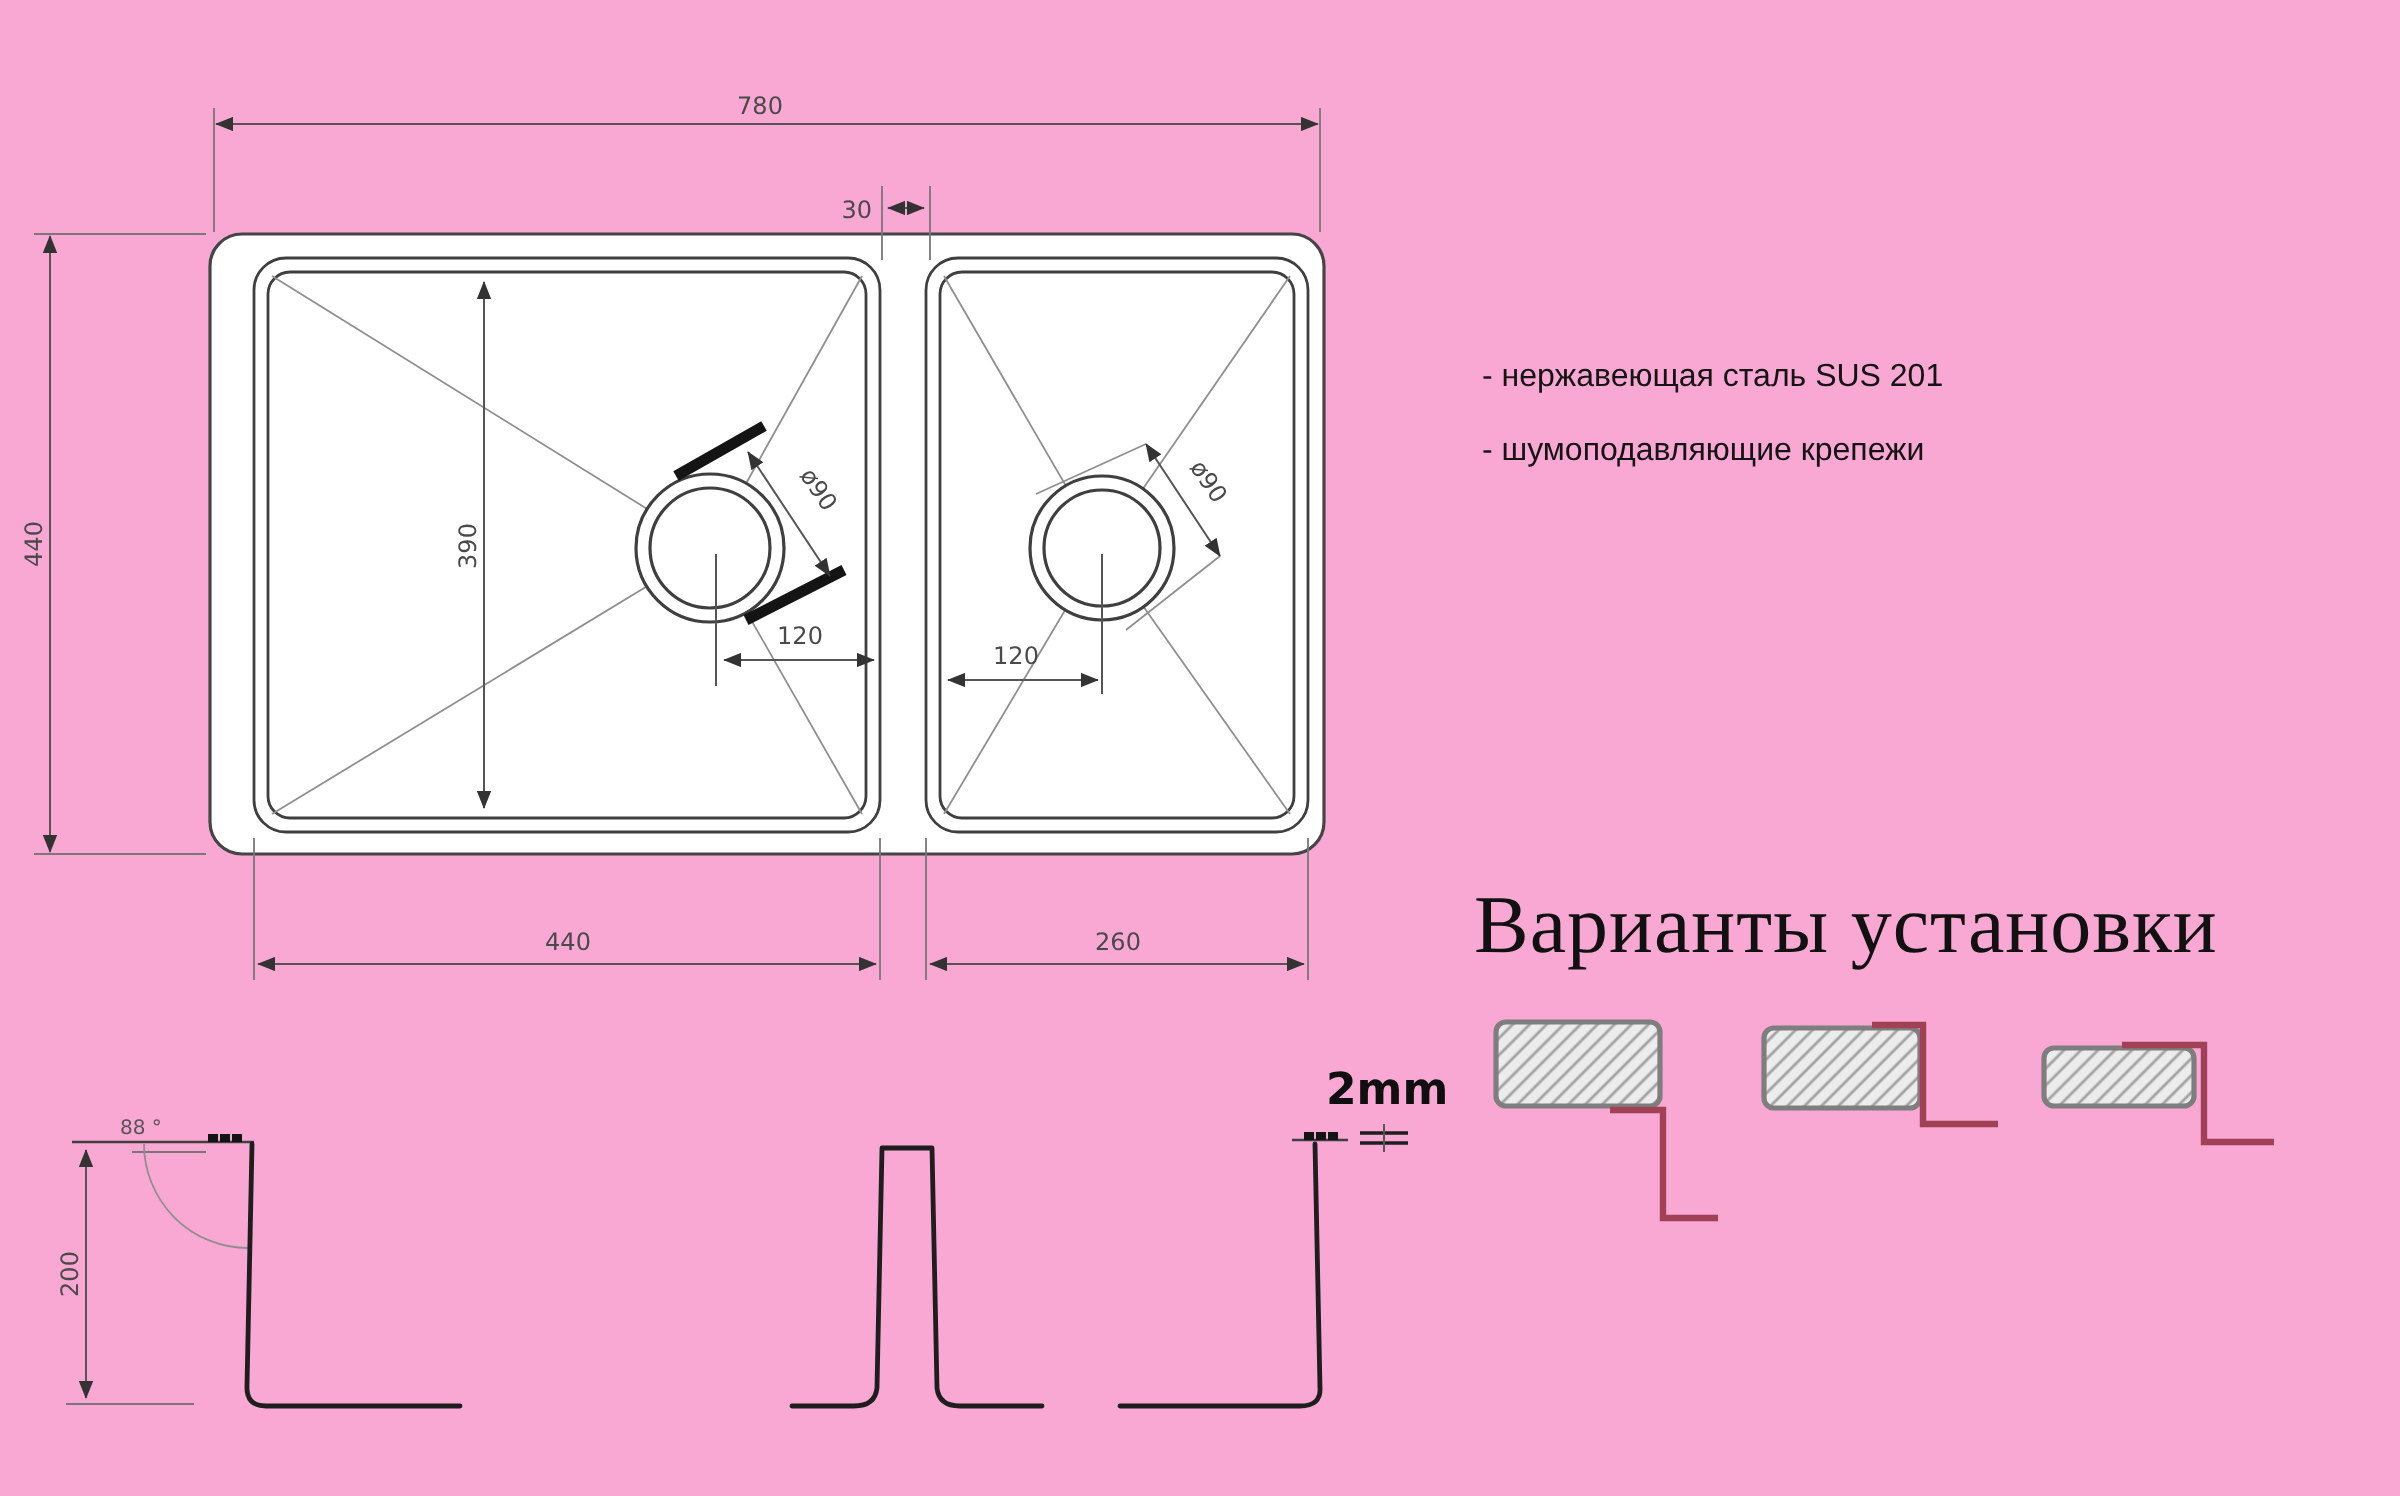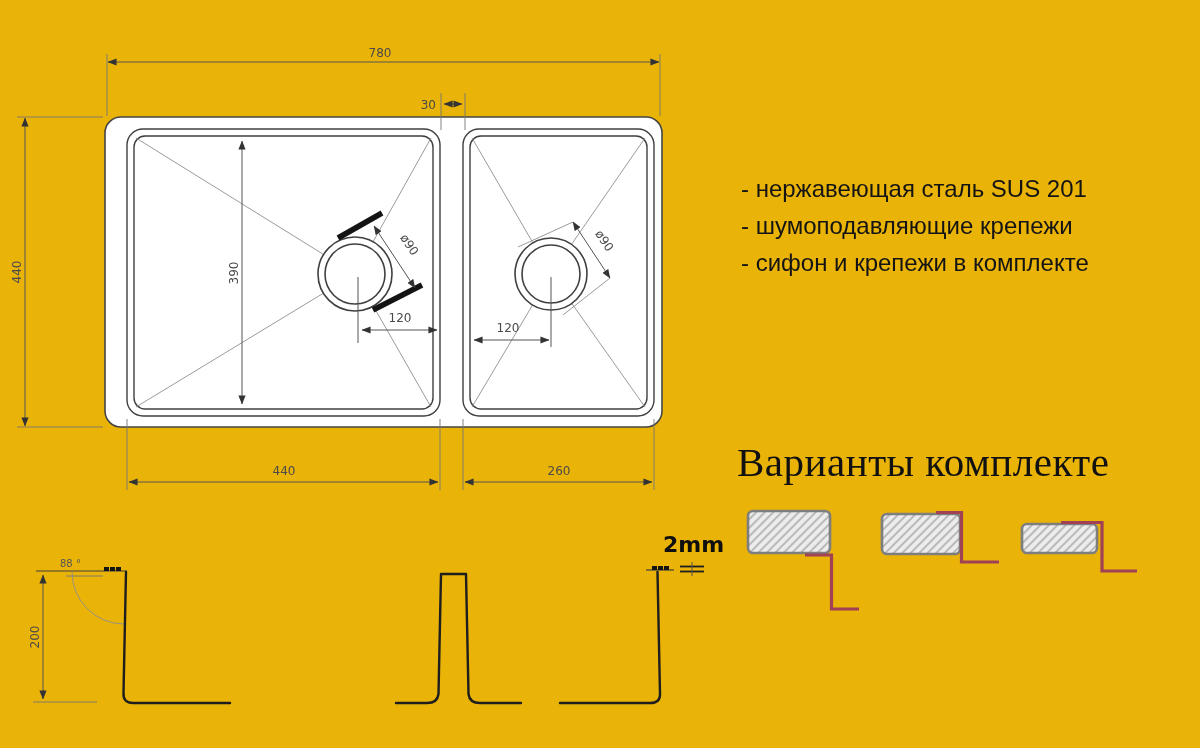--- a/index.html
+++ b/index.html
@@ -1,16 +1,16 @@
 <!DOCTYPE html>
 <html><head>
 <meta charset="utf-8">
 <style>
   html,body{margin:0;padding:0;background:#fff;}
-  .canvas{position:relative;width:1200px;height:748px;background:#eab308;overflow:hidden;
+  .canvas{position:relative;width:1200px;height:748px;background:#f9a8d4;overflow:hidden;
           font-family:"Liberation Sans", sans-serif;}
   svg{position:absolute;left:0;top:0;}
 
   
   .outline{fill:#ffffff;stroke:#454545;stroke-width:1.6;}
   .bowl{fill:none;stroke:#3f3f3f;stroke-width:1.4;}
   .diag{stroke:#8f8f8f;stroke-width:0.9;fill:none;}
   .dim{stroke:#555555;stroke-width:1;fill:none;}
   .ext{stroke:#777777;stroke-width:0.9;fill:none;}
   .dimtxt{font-family:"DejaVu Sans", sans-serif;font-size:12px;fill:#4a4a4a;}
@@ -21,21 +21,21 @@
   .drain{fill:#ffffff;stroke:#3f3f3f;stroke-width:1.6;}
 
   
   .counter{fill:url(#hatch);stroke:#7e7e7e;stroke-width:2.6;}
   .rim-profile{fill:none;stroke:#a04156;stroke-width:3.2;stroke-linejoin:miter;stroke-linecap:butt;}
 
   .mm-label{font-family:"DejaVu Sans", sans-serif;font-size:22px;font-weight:600;fill:#0f0f0f;}
 
   
   .specs{position:absolute;left:741px;top:170px;width:440px;color:#141414;
-         font-size:24px;line-height:37px;white-space:nowrap;}
+         font-size:16px;line-height:37px;white-space:nowrap;}
   .install-heading{position:absolute;left:737px;top:438px;width:420px;
          font-family:"Liberation Serif", serif;font-size:41px;color:#111111;
          letter-spacing:0.5px;white-space:nowrap;}
 </style>
 </head>
 <body>
 
 <div class="canvas">
 
   <svg width="1200" height="748" viewBox="0 0 1200 748">
@@ -197,18 +197,17 @@
       <g>
         <rect class="counter" x="1022" y="524" width="75" height="29" rx="5"></rect>
         <path class="rim-profile" d="M 1061 522.5 L 1102 522.5 L 1102 571 L 1137 571"></path>
       </g>
     </g>
   </svg>
 
   <div class="specs">
     <div class="spec-item">- нержавеющая сталь SUS 201</div>
     <div class="spec-item">- шумоподавляющие крепежи</div>
-    <div class="spec-item">- сифон и крепежи в комплекте</div>
   </div>
 
-  <div class="install-heading">Варианты комплекте</div>
+  <div class="install-heading">Варианты установки</div>
 
 </div>
 
 </body></html>

